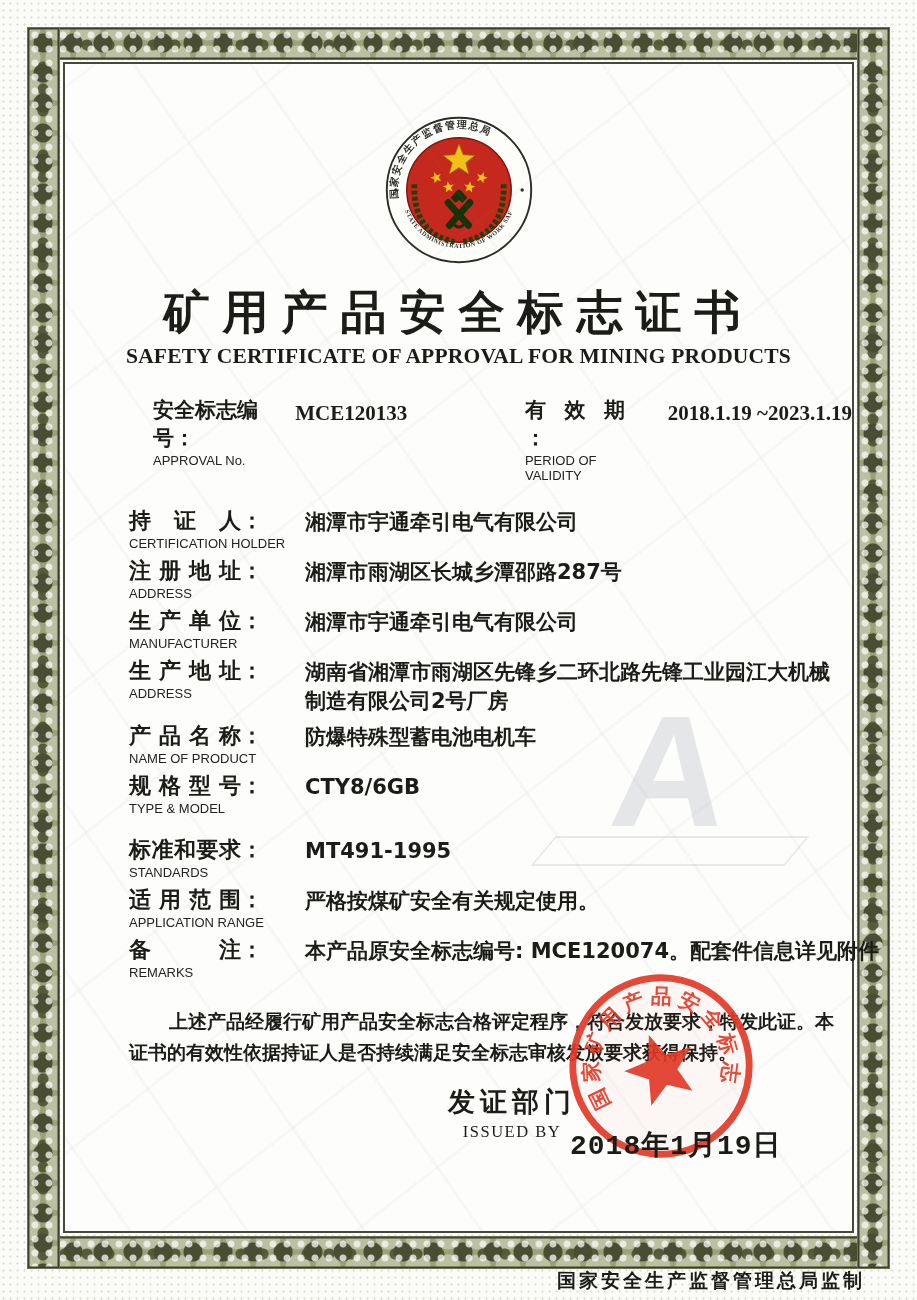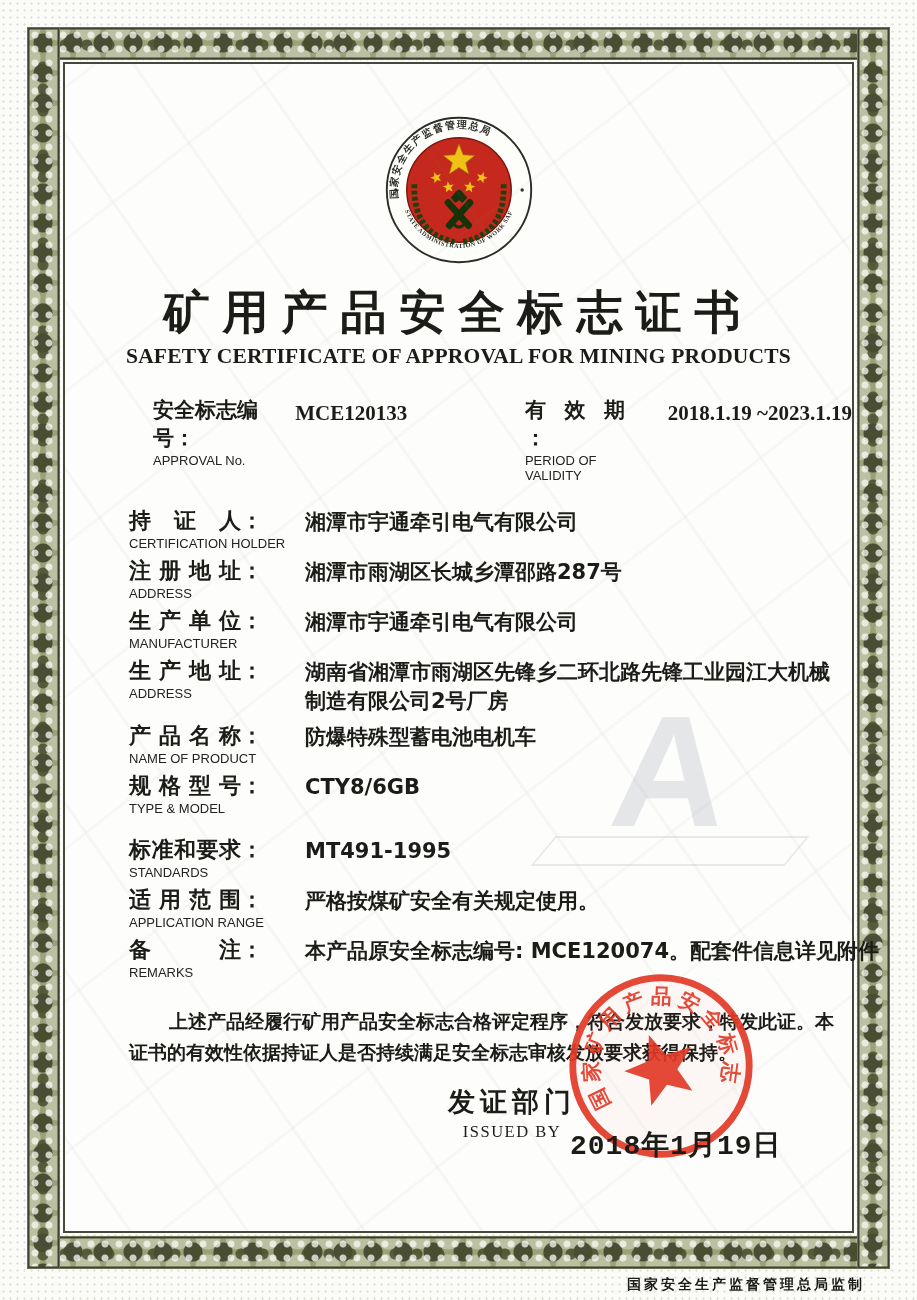--- a/index.html
+++ b/index.html
@@ -58,21 +58,21 @@
   .gap-before{margin-top:20px;}
   
   .statement{margin:26px 0 0 64px;width:706px;font-size:19px;font-weight:600;line-height:31px;text-indent:2.1em;}
   
   .issued{margin:16px 0 0 372px;width:150px;text-align:center;}
   .issued .zh{font-size:27px;font-weight:700;letter-spacing:5px;white-space:nowrap;}
   .issued .en{font-family:"Liberation Serif",serif;font-size:16.5px;letter-spacing:1.5px;margin-top:2px;}
   
   .seal{position:absolute;left:563px;top:968px;transform:rotate(-8deg);opacity:0.92;}
   .issue-date{position:absolute;left:570px;top:1126px;font-family:Liberation Mono, monospace;font-size:28px;font-weight:700;letter-spacing:1px;}
-  .footer{position:absolute;right:52px;bottom:6px;font-size:14px;font-weight:700;letter-spacing:3px;}
+  .footer{position:absolute;right:52px;bottom:6px;font-size:19px;font-weight:700;letter-spacing:3px;}
   .watermark{position:absolute;left:548px;top:628px;font-size:158px;font-weight:700;
     color:rgba(173,179,188,0.30);transform:skewX(-6deg);font-family:"Liberation Sans",sans-serif;line-height:1;}
   .wm-band{position:absolute;left:478px;top:772px;width:250px;height:26px;border:2px solid rgba(173,179,188,0.28);transform:skewX(-40deg);}
 </style>
 </head>
 <body>
 
 <div class="page">
 
   <div class="band band-top"></div>

